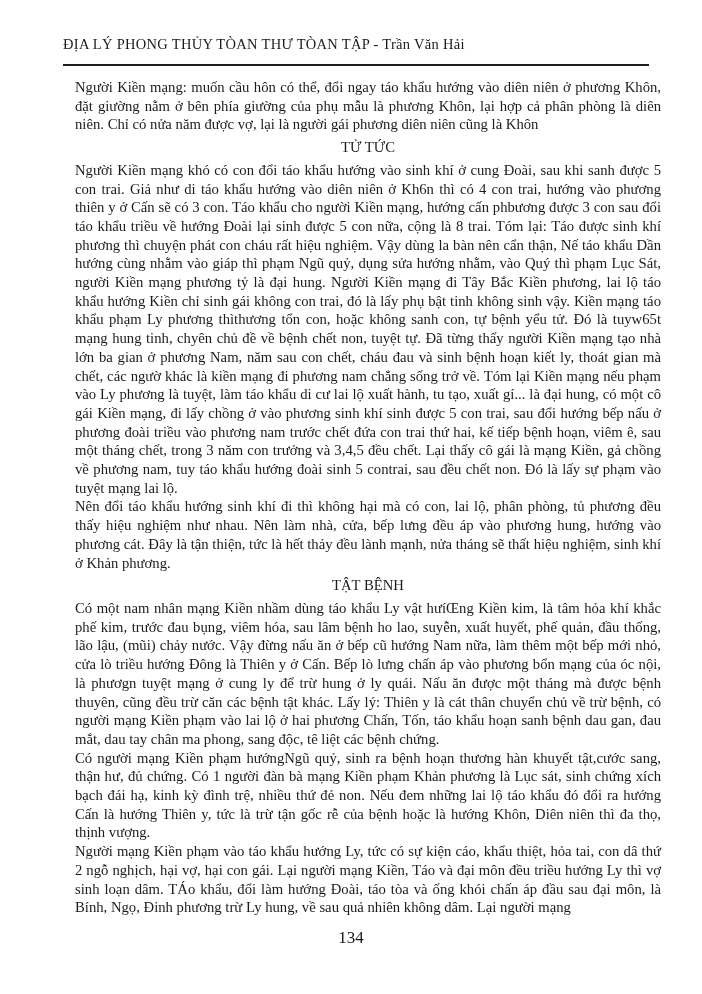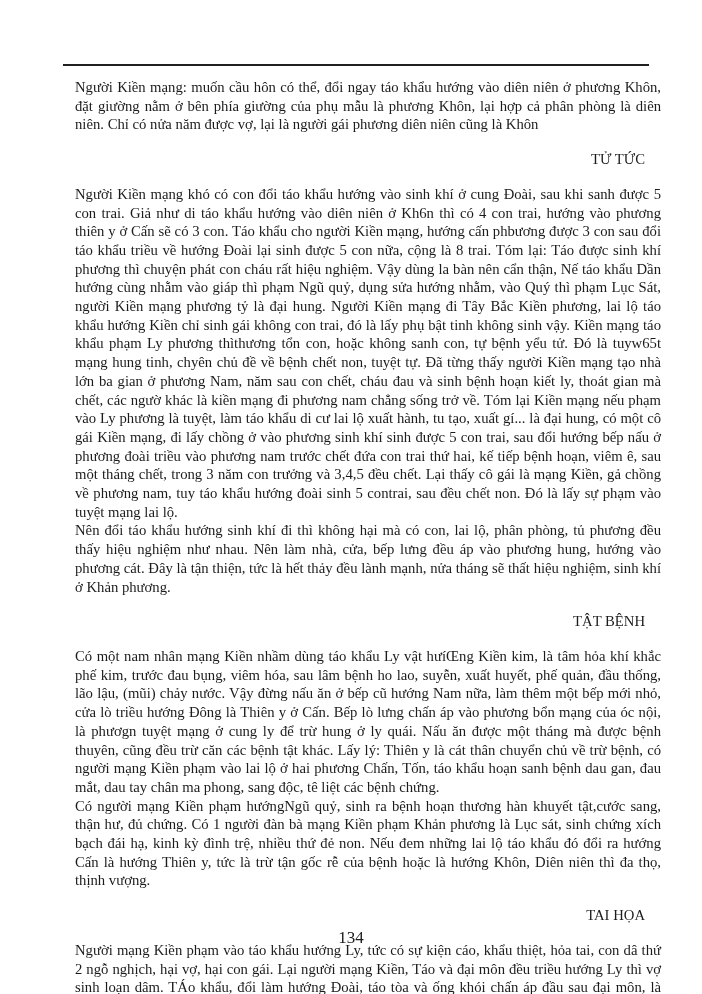--- a/index.html
+++ b/index.html
@@ -28,50 +28,52 @@
   .content {
     position: absolute;
     left: 75px; top: 78px; width: 586px;
     font-size: 14.7px;
     line-height: 18.7px;
     text-align: justify;
     text-justify: inter-word;
   }
   .para { margin: 0; }
   .heading {
-    margin: 16px;
+    margin: 4px;
     font-size: 14.7px;
     font-weight: normal;
     line-height: 18.7px;
-    text-align: right;
+    text-align: center;
   }
   .footer {
     position: absolute;
     left: 0; top: 928px; width: 702px;
     text-align: center;
     font-size: 17px;
   }
 </style>
 </head>
 <body>
 
 <div class="page">
 
+  <div class="header">
+    <span>ĐỊA LÝ PHONG THỦY TÒAN THƯ  TÒAN TẬP -  Trần Văn Hải</span>
+  </div>
 
   <div class="rule"></div>
 
   <div class="content">
     <p class="para">Người Kiền mạng: muốn cầu hôn có thể, đổi ngay táo khẩu hướng vào diên niên ở phương Khôn, đặt giường nằm ở bên phía giường của phụ mẫu là phương Khôn, lại hợp cả phân phòng là diên niên. Chỉ có nửa năm được vợ, lại là người gái phương diên niên cũng là Khôn</p>
     <h2 class="heading">TỬ TỨC</h2>
     <p class="para">Người Kiền mạng khó có con đổi táo khẩu hướng vào sinh khí ở cung Đoài, sau khi sanh được 5 con trai. Giả như di táo khẩu hướng vào diên niên ở Kh6n thì có 4 con trai, hướng vào phương thiên y ở Cấn sẽ có 3 con. Táo khẩu cho người Kiền mạng, hướng cấn phbương được 3 con sau đổi táo khẩu triều về hướng Đoài lại sinh được 5 con nữa, cộng là 8 trai. Tóm lại: Táo được sinh khí phương thì chuyện phát con cháu rất hiệu nghiệm. Vậy dùng la bàn nên cẩn thận, Nế táo khẩu Dần hướng cùng nhằm vào giáp thì phạm Ngũ quỷ, dụng sửa hướng nhằm, vào Quý thì phạm Lục Sát, người Kiền mạng phương tỷ là đại hung. Người Kiền mạng đi Tây Bắc Kiền phương, lai lộ táo khẩu hướng Kiền chỉ sinh gái không con trai, đó là lấy phụ bật tinh không sinh vậy. Kiền mạng táo khẩu phạm Ly phương thìthương tổn con, hoặc không sanh con, tự bệnh yểu tử. Đó là tuyw65t mạng hung tinh, chyên chủ đề về bệnh chết non, tuyệt tự. Đã từng thấy người Kiền mạng tạo nhà lớn ba gian ở phương Nam, năm sau con chết, cháu đau và sinh bệnh hoạn kiết ly, thoát gian mà chết, các ngườ khác là kiền mạng đi phương nam chẳng sống trở về. Tóm lại Kiền mạng nếu phạm vào Ly phương là tuyệt, làm táo khẩu di cư lai lộ xuất hành, tu tạo, xuất gí... là đại hung, có một cô gái Kiền mạng, đi lấy chồng ở vào phương sinh khí sinh được 5 con trai, sau đổi hướng bếp nấu ở phương đoài triều vào phương nam trước chết đứa con trai thứ hai, kế tiếp bệnh hoạn, viêm ê, sau một tháng chết, trong 3 năm con trưởng và 3,4,5 đều chết. Lại thấy cô gái là mạng Kiền, gả chồng về phương nam, tuy táo khẩu hướng đoài sinh 5 contrai, sau đều chết non. Đó là lấy sự phạm vào tuyệt mạng lai lộ.</p>
     <p class="para">Nên đổi táo khẩu hướng sinh khí đi thì không hại mà có con, lai lộ, phân phòng, tủ phương đều thấy hiệu nghiệm như nhau. Nên làm nhà, cửa, bếp lưng đều áp vào phương hung, hướng vào phương cát. Đây là tận thiện, tức là hết thảy đều lành mạnh, nửa tháng sẽ thất hiệu nghiệm, sinh khí ở Khản phương.</p>
     <h2 class="heading">TẬT BỆNH</h2>
     <p class="para">Có một nam nhân mạng Kiền nhầm dùng táo khẩu Ly vật hưíŒng Kiền kim, là tâm hỏa khí khắc phế kim, trước đau bụng, viêm hóa, sau lâm bệnh ho lao, suyễn, xuất huyết, phế quản, đầu thống, lão lậu, (mũi) chảy nước. Vậy đừng nấu ăn ở bếp cũ hướng Nam nữa, làm thêm một bếp mới nhỏ, cửa lò triều hướng Đông là Thiên y ở Cấn. Bếp lò lưng chấn áp vào phương bổn mạng của óc nội, là phươgn tuyệt mạng ở cung ly để trừ hung ở ly quái. Nấu ăn được một tháng mà được bệnh thuyên, cũng đều trừ căn các bệnh tật khác. Lấy lý: Thiên y là cát thân chuyển chủ về trừ bệnh, có người mạng Kiền phạm vào lai lộ ở hai phương Chấn, Tốn, táo khẩu hoạn sanh bệnh dau gan, đau mắt, dau tay chân ma phong, sang độc, tê liệt các bệnh chứng.</p>
     <p class="para">Có người mạng Kiền phạm hướngNgũ quỷ, sinh ra bệnh hoạn thương hàn khuyết tật,cước sang, thận hư, đủ chứng. Có 1 người đàn bà mạng Kiền phạm Khản phương là Lục sát, sinh chứng xích bạch đái hạ, kinh kỳ đình trệ, nhiều thứ đẻ non. Nếu đem những lai lộ táo khẩu đó đổi ra hướng Cấn là hướng Thiên y, tức là trừ tận gốc rễ của bệnh hoặc là hướng Khôn, Diên niên thì đa thọ, thịnh vượng.</p>
-    <h2 class="heading">TAI HỌA</h2>
     <p class="para">Người mạng Kiền phạm vào táo khẩu hướng Ly, tức có sự kiện cáo, khẩu thiệt, hỏa tai, con dâ thứ 2 ngỗ nghịch, hại vợ, hại con gái. Lại người mạng Kiền, Táo và đại môn đều triều hướng Ly thì vợ sinh loạn dâm. TÁo khẩu, đổi làm hướng Đoài, táo tòa và ống khói chấn áp đầu sau đại môn, là Bính, Ngọ, Đinh phương trừ Ly hung, về sau quả nhiên không dâm. Lại người mạng</p>
   </div>
 
   <div class="footer">
     <span>134</span>
   </div>
 
 </div>
 
 </body></html>

